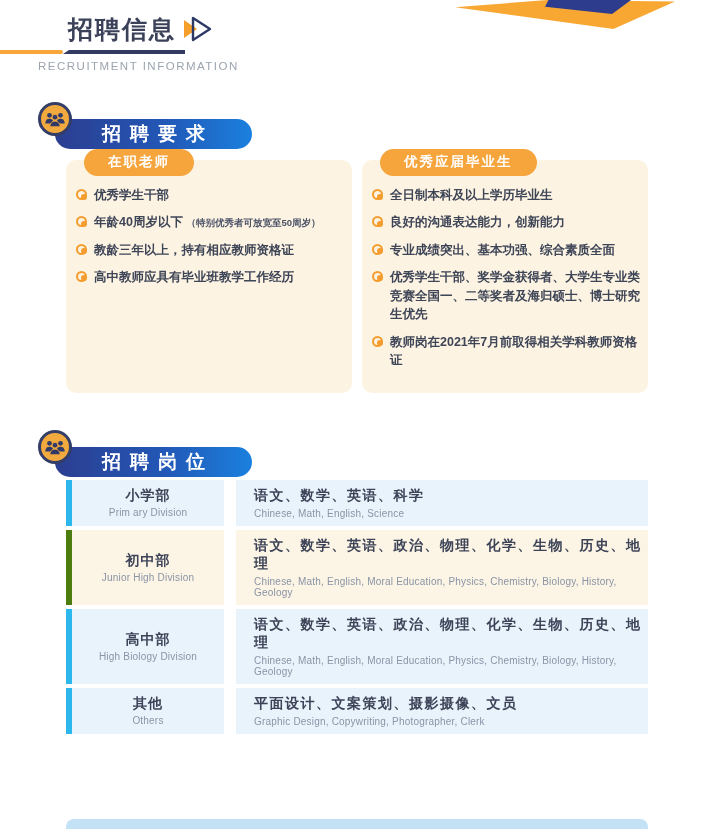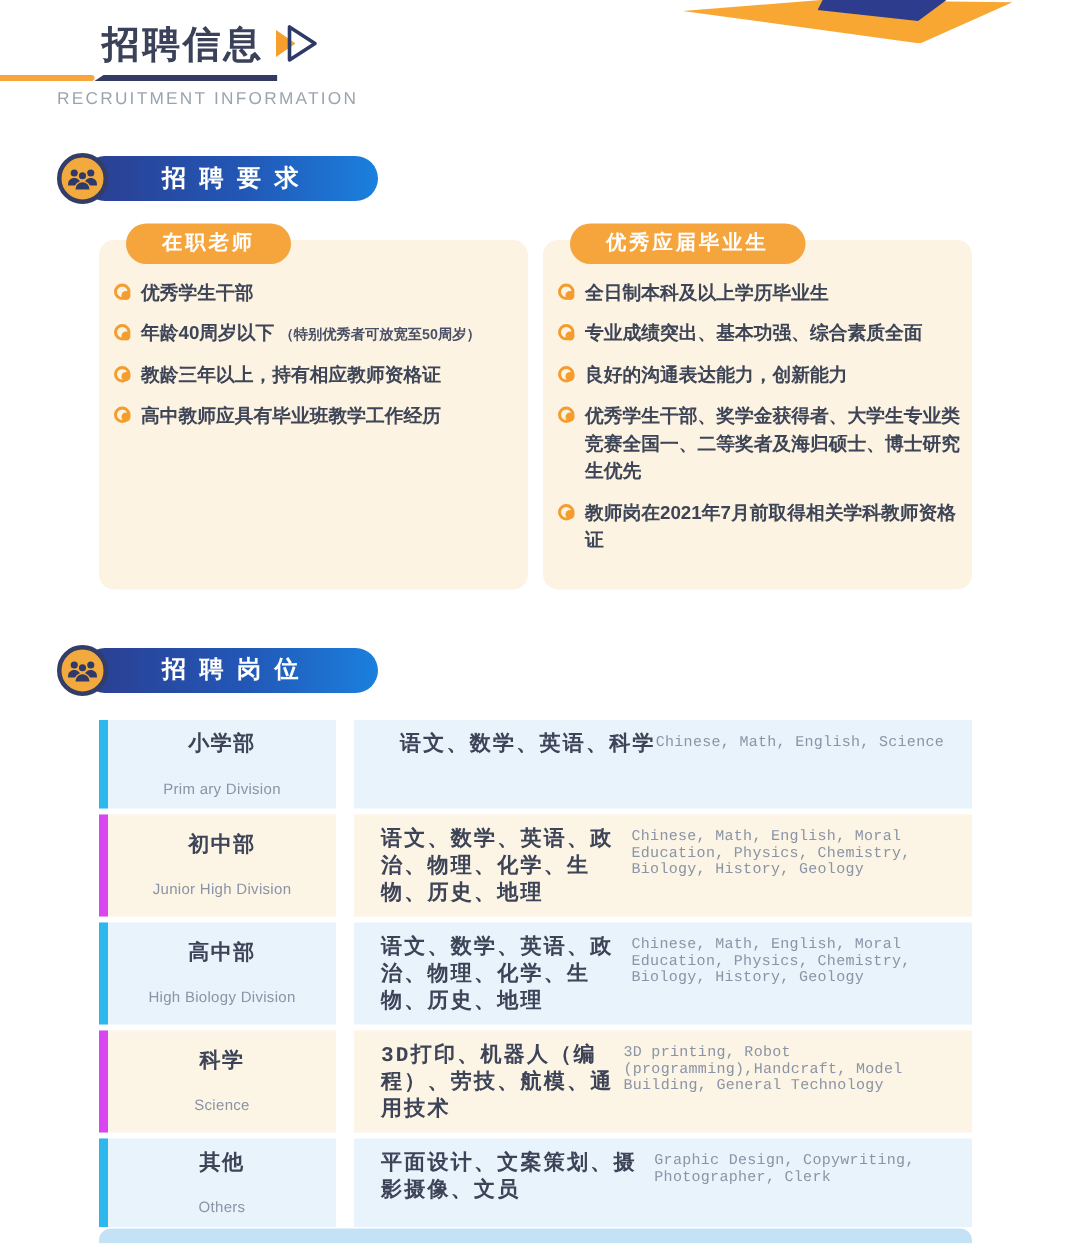--- a/index.html
+++ b/index.html
@@ -22,50 +22,50 @@
   .rule-orange { position:absolute; left:0; top:0; width:63px; height:4px; background:#f8a53c; border-radius:0 2px 2px 0; }
   .rule-navy { position:absolute; left:63px; top:0; width:122px; height:4px; background:#333b63;
     clip-path:polygon(0 100%, 6px 0, 100% 0, 100% 100%); }
   .subtitle { margin:5px 0 0 38px; font-size:11.5px; letter-spacing:1.5px; color:#9ba4ae; font-weight:500; }
 
   
   .section-header { position:relative; margin-left:38px; width:214px; height:34px; }
   .badge { position:absolute; left:0; top:0; width:34px; height:34px; border-radius:50%;
     background:#f2a93d; border:3px solid #333d66; z-index:2; display:flex; align-items:center; justify-content:center; }
   .badge svg { width:22px; height:18px; }
-  .pill { position:absolute; left:17px; top:2px; width:197px; height:30px; border-radius:15px;
+  .pill { position:absolute; left:17px; top:17px; width:197px; height:30px; border-radius:15px;
     background:linear-gradient(90deg,#2c3e90 0%,#2257b6 55%,#1b80de 100%);
-    color:#fff; font-size:16px; font-weight:700; letter-spacing:9px; text-indent:9px;
+    color:#fff; font-size:19px; font-weight:700; letter-spacing:9px; text-indent:9px;
     display:flex; align-items:center; justify-content:center; }
   .sh-req { margin-top:30px; } .sh-pos { margin-top:37px; }
 
   
   .req-panels { display:flex; gap:10px; margin:24px 0 0 66px; width:582px; }
   .panel { flex:1; background:#fcf3e2; border-radius:10px; position:relative; padding:26px 8px 14px 10px; min-height:128px; }
   .ribbon { position:absolute; top:-11px; left:18px; background:#f6a53d; color:#fff;
     font-size:13.5px; font-weight:700; padding:4px 24px 5px; border-radius:14px 14px 14px 14px; letter-spacing:2px; }
   .panel ul { list-style:none; }
   .panel li { display:flex; gap:7px; margin-bottom:8.5px; font-size:12.5px; line-height:1.5;
     color:#3e4557; font-weight:600; }
   .bullet { flex:0 0 auto; width:11px; height:11px; margin-top:3px; border:2px solid #f49d2e; border-radius:50%; position:relative; }
   .bullet::after { content:""; position:absolute; left:2.5px; top:2.5px; width:6px; height:6px; border-radius:50%; background:#f49d2e; }
   .note { font-size:9.5px; font-weight:600; color:#4a5166; }
 
   
   .table { margin:16px 0 0 66px; width:582px; }
   .row { display:flex; gap:12px; margin-bottom:4px; }
   .cell-label { width:158px; display:flex; flex-direction:column; align-items:center; justify-content:center;
     padding:7px 4px; text-align:center; }
-  .cell-content { flex:1; padding:7px 6px 7px 18px; display:flex; flex-direction:row; justify-content:center;font-family:Liberation Mono, monospace; }
+  .cell-content { flex:1; padding:7px 6px 7px 18px; display:flex; flex-direction:column; justify-content:center; }
   .t-blue .cell-label, .t-blue .cell-content { background:#e8f3fc; }
   .t-cream .cell-label, .t-cream .cell-content { background:#fcf4e4; }
   .t-blue .cell-label { border-left:6px solid #2cb8ec; }
-  .t-cream .cell-label { border-left:6px solid #d946ef; }
+  .t-cream .cell-label { border-left:6px solid #4d7c0f; }
   .cn { font-size:14px; font-weight:600; color:#3d4458; letter-spacing:1px; }
-  .en { font-size:10px; color:#8a94a6; margin-top:16px; letter-spacing:0.2px; }
+  .en { font-size:10px; color:#8a94a6; margin-top:2px; letter-spacing:0.2px; }
   .cell-content .cn { letter-spacing:1.5px; }
   .cell-content .en { margin-top:3px; }
 
   .bottom-bar { position:absolute; left:66px; bottom:0; width:582px; height:10px;
     background:#c3e2f6; border-radius:8px 8px 0 0; }
 </style>
 </head>
 <body>
 
 <div class="poster">
@@ -128,25 +128,25 @@
     </div>
     <div class="panel">
       <div class="ribbon">优秀应届毕业生</div>
       <ul>
         <li>
             <span class="bullet"></span>
             <span class="txt"><span>全日制本科及以上学历毕业生</span></span>
           </li>
         <li>
             <span class="bullet"></span>
+            <span class="txt"><span>良好的沟通表达能力，创新能力</span></span>
+          </li>
+        <li>
+            <span class="bullet"></span>
             <span class="txt"><span>专业成绩突出、基本功强、综合素质全面</span></span>
-          </li>
-        <li>
-            <span class="bullet"></span>
-            <span class="txt"><span>良好的沟通表达能力，创新能力</span></span>
           </li>
         <li>
             <span class="bullet"></span>
             <span class="txt"><span>优秀学生干部、奖学金获得者、大学生专业类竞赛全国一、二等奖者及海归硕士、博士研究生优先</span></span>
           </li>
         <li>
             <span class="bullet"></span>
             <span class="txt"><span>教师岗在2021年7月前取得相关学科教师资格证</span></span>
           </li>
       </ul>
@@ -193,30 +193,20 @@
     <div class="row t-blue">
       <div class="cell-label">
         <div class="cn">高中部</div>
         <div class="en">High Biology Division</div>
       </div>
       <div class="cell-content">
         <div class="cn">语文、数学、英语、政治、物理、化学、生物、历史、地理</div>
         <div class="en">Chinese, Math, English, Moral Education, Physics, Chemistry, Biology, History, Geology</div>
       </div>
     </div>
-    <div class="row t-cream">
-      <div class="cell-label">
-        <div class="cn">科学</div>
-        <div class="en">Science</div>
-      </div>
-      <div class="cell-content">
-        <div class="cn">3D打印、机器人（编程）、劳技、航模、通用技术</div>
-        <div class="en">3D printing, Robot (programming),Handcraft, Model Building, General Technology</div>
-      </div>
-    </div>
     <div class="row t-blue">
       <div class="cell-label">
         <div class="cn">其他</div>
         <div class="en">Others</div>
       </div>
       <div class="cell-content">
         <div class="cn">平面设计、文案策划、摄影摄像、文员</div>
         <div class="en">Graphic Design, Copywriting, Photographer, Clerk</div>
       </div>
     </div>

